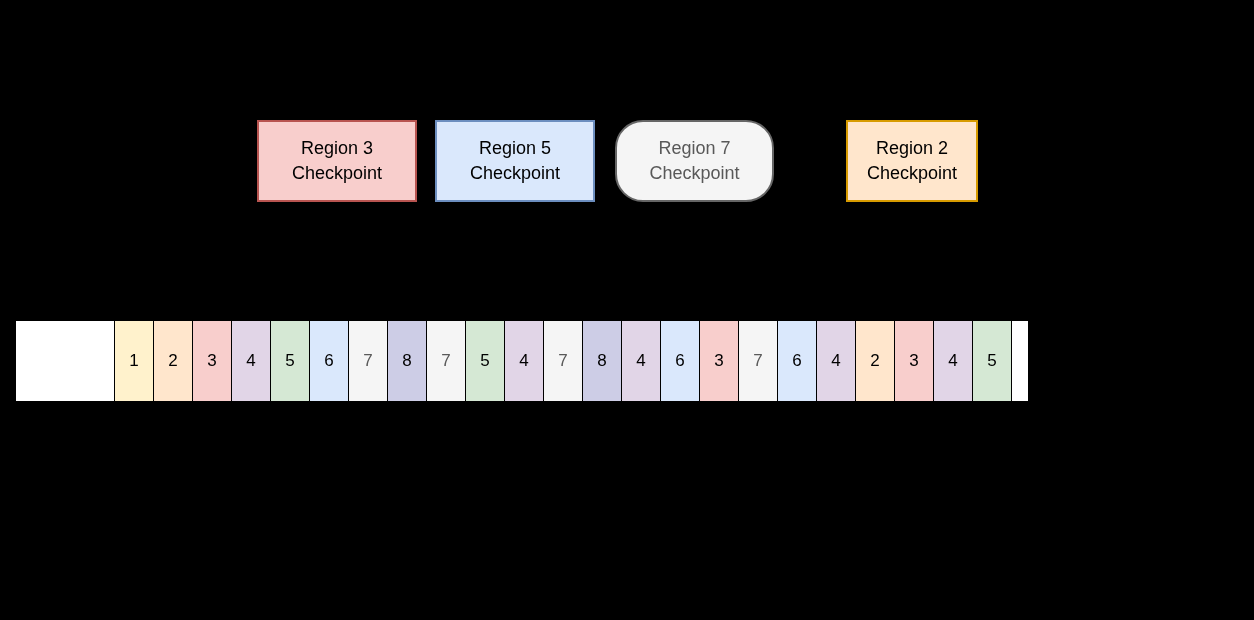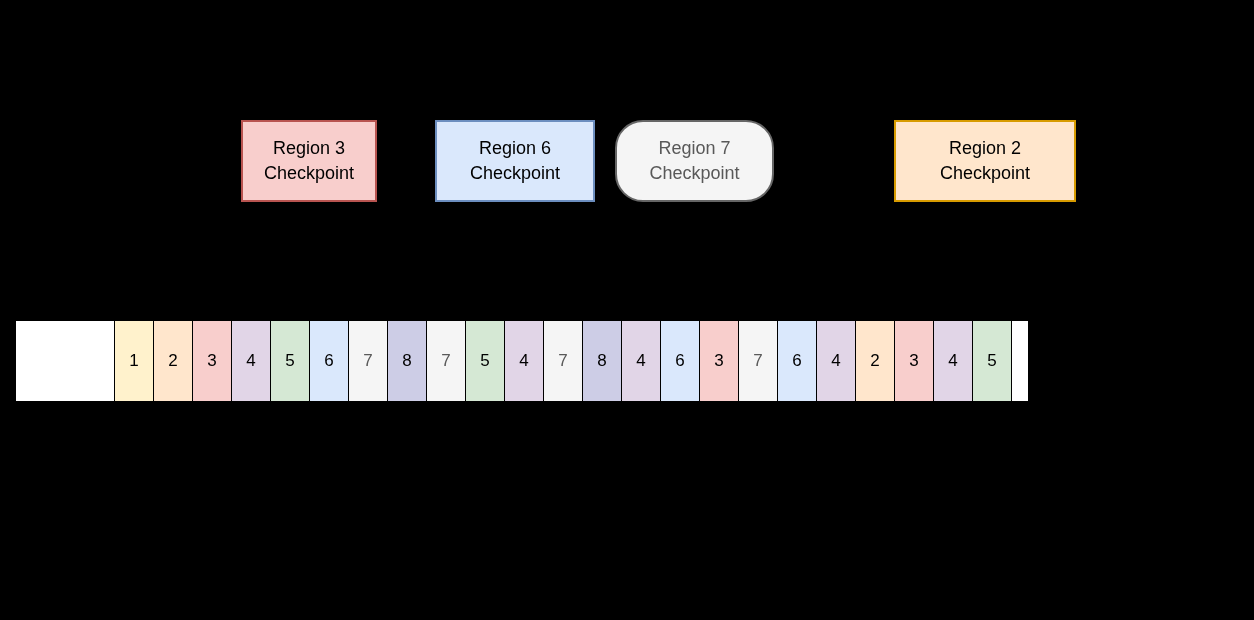--- a/index.html
+++ b/index.html
@@ -23,24 +23,24 @@
     border: 2px solid #000;
     display: flex;
     flex-direction: column;
     align-items: center;
     justify-content: center;
     font-size: 18px;
     line-height: 1.4;
     text-align: center;
     color: #000;
   }
-  .cp-0 { left: 241px; width: 136px; }
+  .cp-0 { left: 257px; width: 160px; }
   .cp-1 { left: 435px; width: 160px; }
   .cp-2 { left: 615px; width: 159px; }
-  .cp-3 { left: 894px; width: 182px; text-align: center; }
+  .cp-3 { left: 846px; width: 132px; text-align: center; }
 
   .log-strip {
     position: absolute;
     left: 15px;
     top: 320px;
     height: 82px;
     display: flex;
   }
   .log-cell {
     height: 82px;
@@ -62,21 +62,21 @@
 <body>
 
 <div class="stage">
 
   <div class="checkpoint cp-0" style="background-color: rgb(248, 206, 204); border-color: rgb(184, 84, 80); color: rgb(0, 0, 0);">
     <div>Region 3</div>
     <div>Checkpoint</div>
   </div>
 
   <div class="checkpoint cp-1" style="background-color: rgb(218, 232, 252); border-color: rgb(108, 142, 191); color: rgb(0, 0, 0);">
-    <div>Region 6</div>
+    <div>Region 5</div>
     <div>Checkpoint</div>
   </div>
 
   <div class="checkpoint cp-2" style="background-color: rgb(245, 245, 245); border-color: rgb(102, 102, 102); color: rgb(89, 89, 89); border-radius: 28px;">
     <div>Region 7</div>
     <div>Checkpoint</div>
   </div>
 
   <div class="checkpoint cp-3" style="background-color: rgb(255, 230, 204); border-color: rgb(215, 155, 0); color: rgb(0, 0, 0);">
     <div>Region 2</div>

